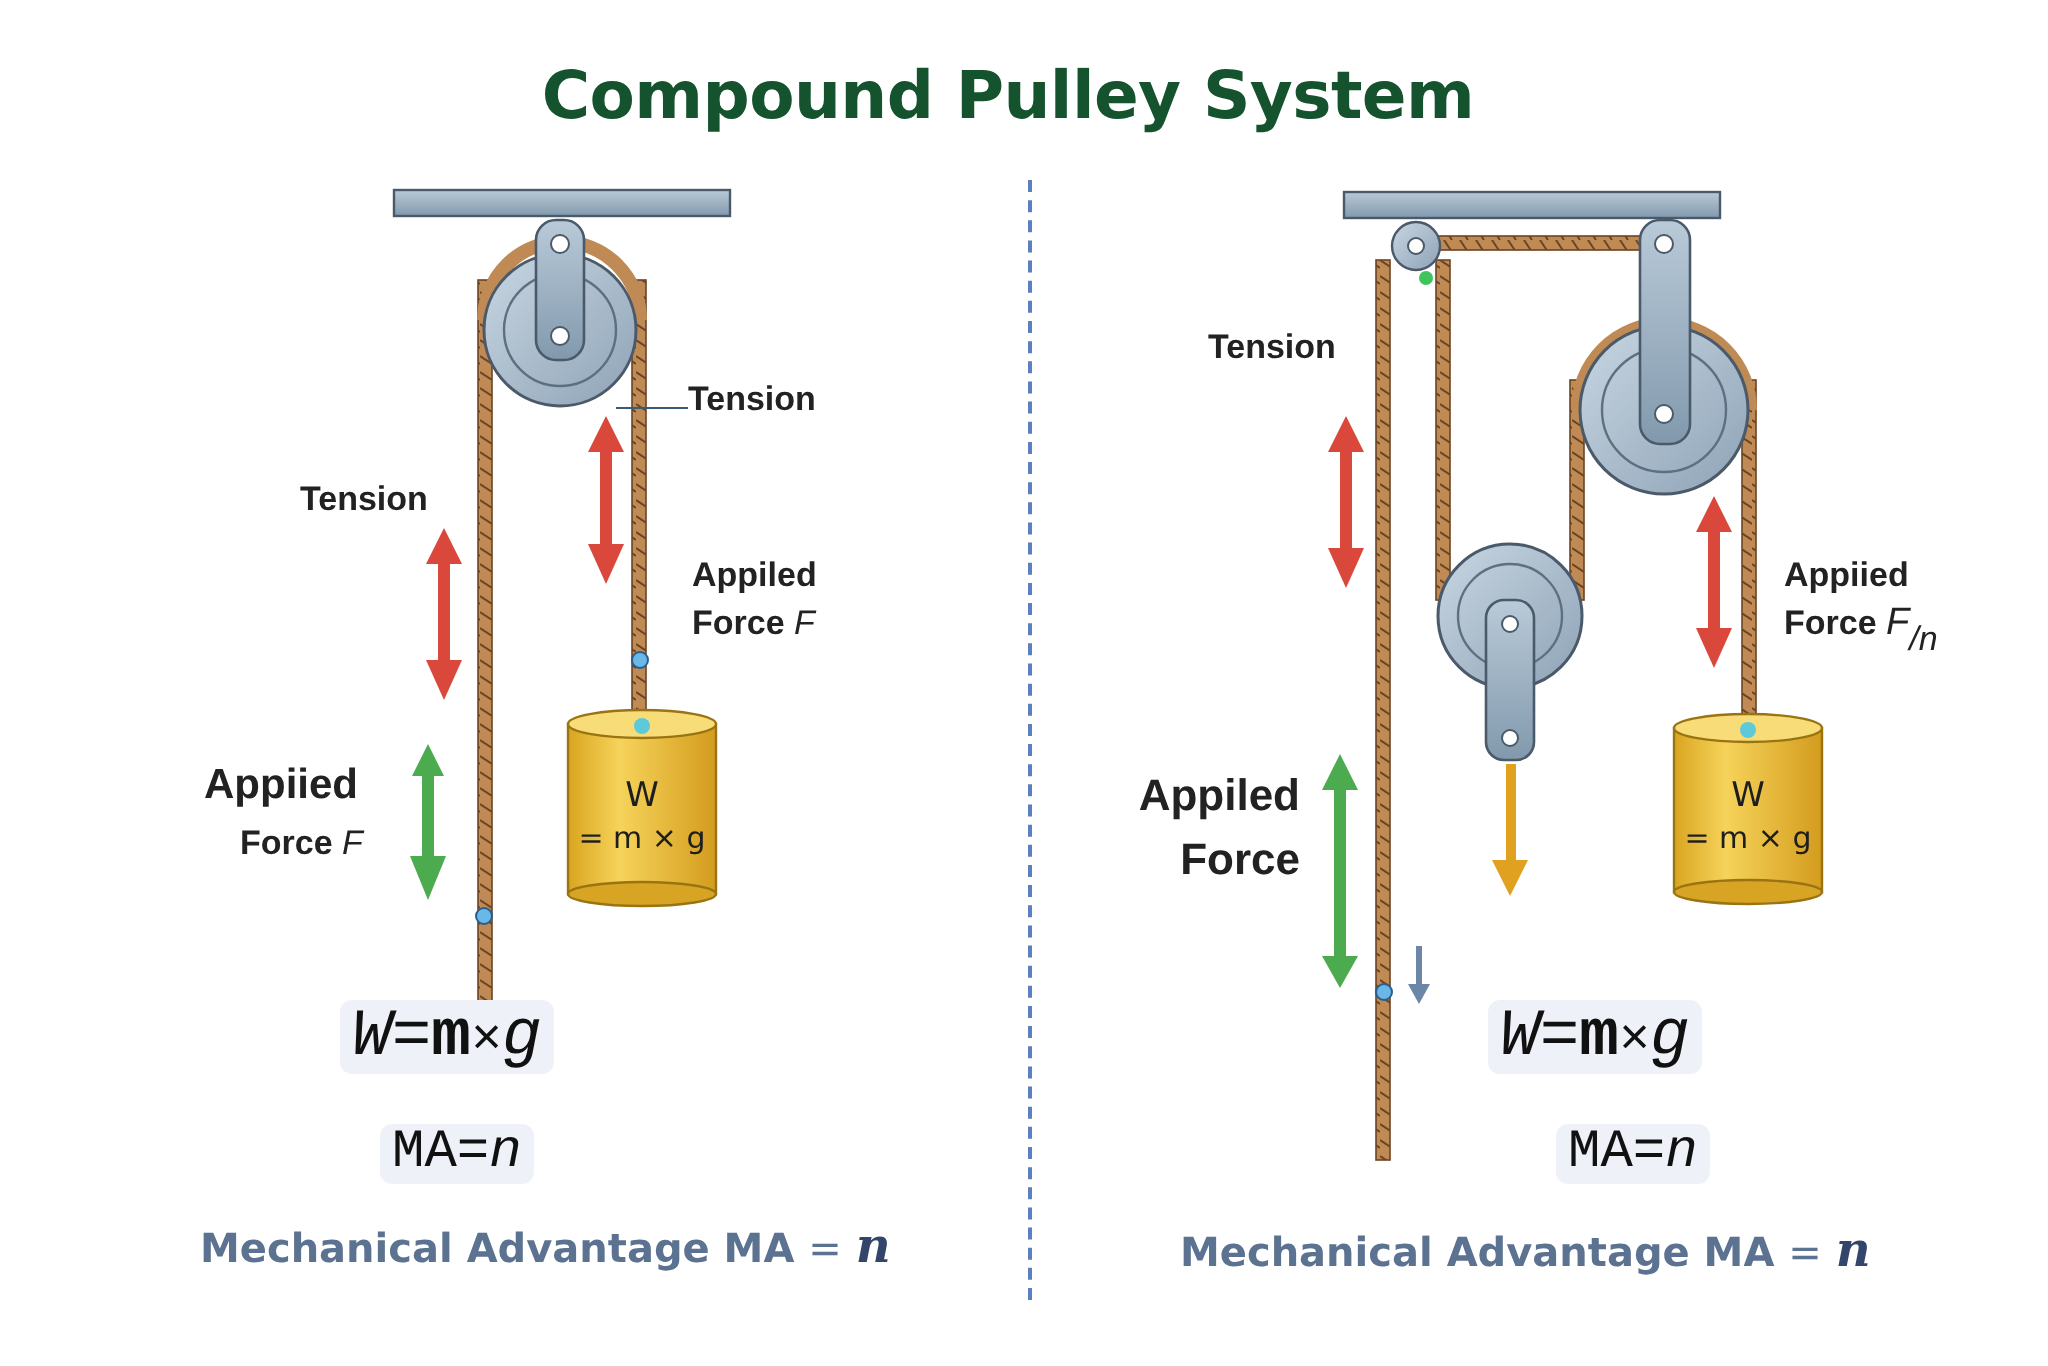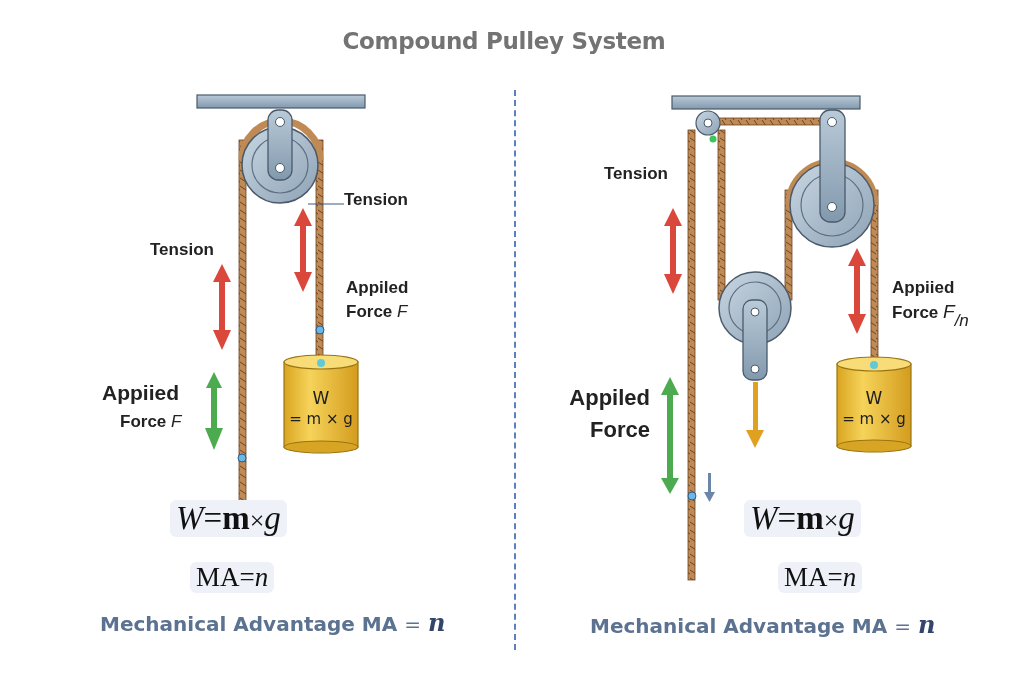--- a/index.html
+++ b/index.html
@@ -1,24 +1,24 @@
 <!DOCTYPE html>
 <html><head>
 <meta charset="utf-8">
 <style>
   html, body { margin: 0; padding: 0; background: #ffffff; }
   body { width: 1024px; height: 683px; position: relative; overflow: hidden; font-family: "DejaVu Sans", sans-serif; }
   .abs { position: absolute; }
-  .title { left: 0; top: 28px; width: 1008px; text-align: center; font-family: "DejaVu Sans", sans-serif; font-weight: bold; font-size: 23px; color: #737373; letter-spacing: -0.3px; }
+  .title { left: 0; top: 28px; width: 1008px; text-align: center; font-family: "DejaVu Sans", sans-serif; font-weight: bold; font-size: 33px; color: #14532d; letter-spacing: -0.3px; }
   .divider { left: 514px; top: 90px; width: 0; height: 560px; border-left: 2px dashed #5b7fbf; }
   .lbl { font-family: Liberation Sans, sans-serif; font-weight: bold; color: #222; white-space: nowrap; }
   .lbl-sm { font-size: 17px; }
   .lbl-md { font-size: 16px; font-weight: bold; }
   .ital { font-style: italic; font-weight: normal; }
-  .formula { font-family: Liberation Serif, serif; color: #111; white-space: nowrap; background: #eef2f8; border-radius: 6px; padding: 0 6px; }
+  .formula { font-family: Liberation Mono, monospace; color: #111; white-space: nowrap; background: #eef2f8; border-radius: 6px; padding: 0 6px; }
   .formula .it { font-style: italic; }
   .formula .b { font-weight: bold; }
   .ma-caption { font-family: "DejaVu Sans", sans-serif; font-weight: bold; font-size: 20px; color: #5c7291; white-space: nowrap; }
   .ma-caption .it { font-family: "DejaVu Serif", serif; font-style: italic; font-size: 24px; color: #34456b; }
   .ma-caption .eq { font-weight: normal; }
   .weight-text { font-family: "DejaVu Sans", sans-serif; color: #1e1e1e; text-align: center; }
   svg { position: absolute; left: 0; top: 0; }
 </style>
 </head>
 <body>

